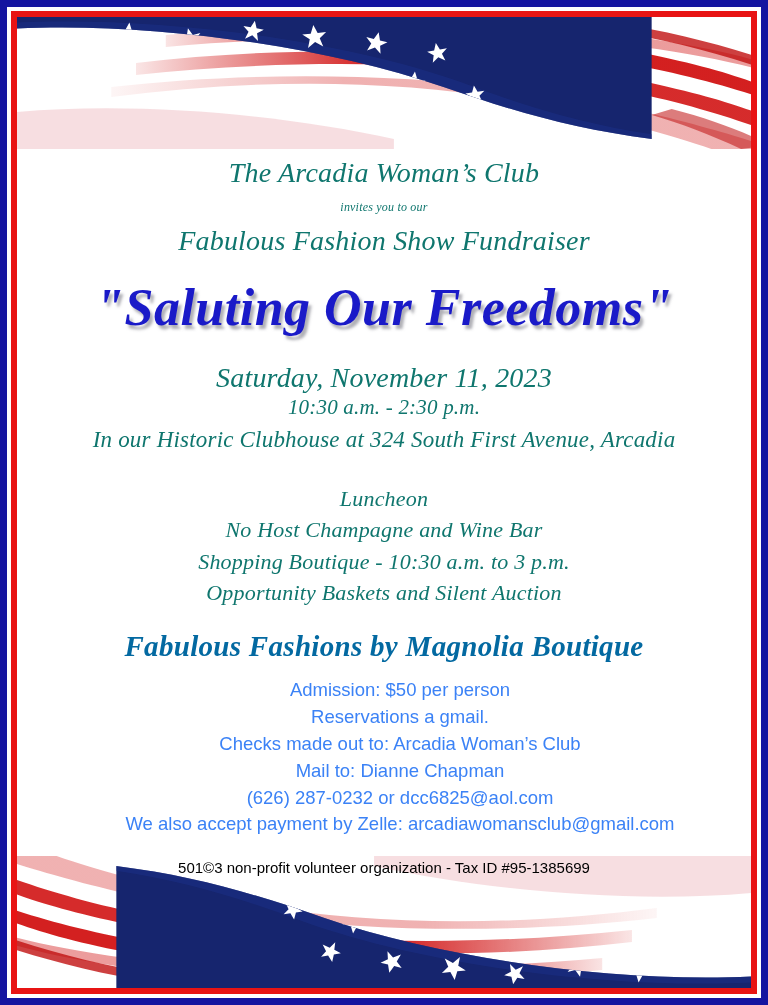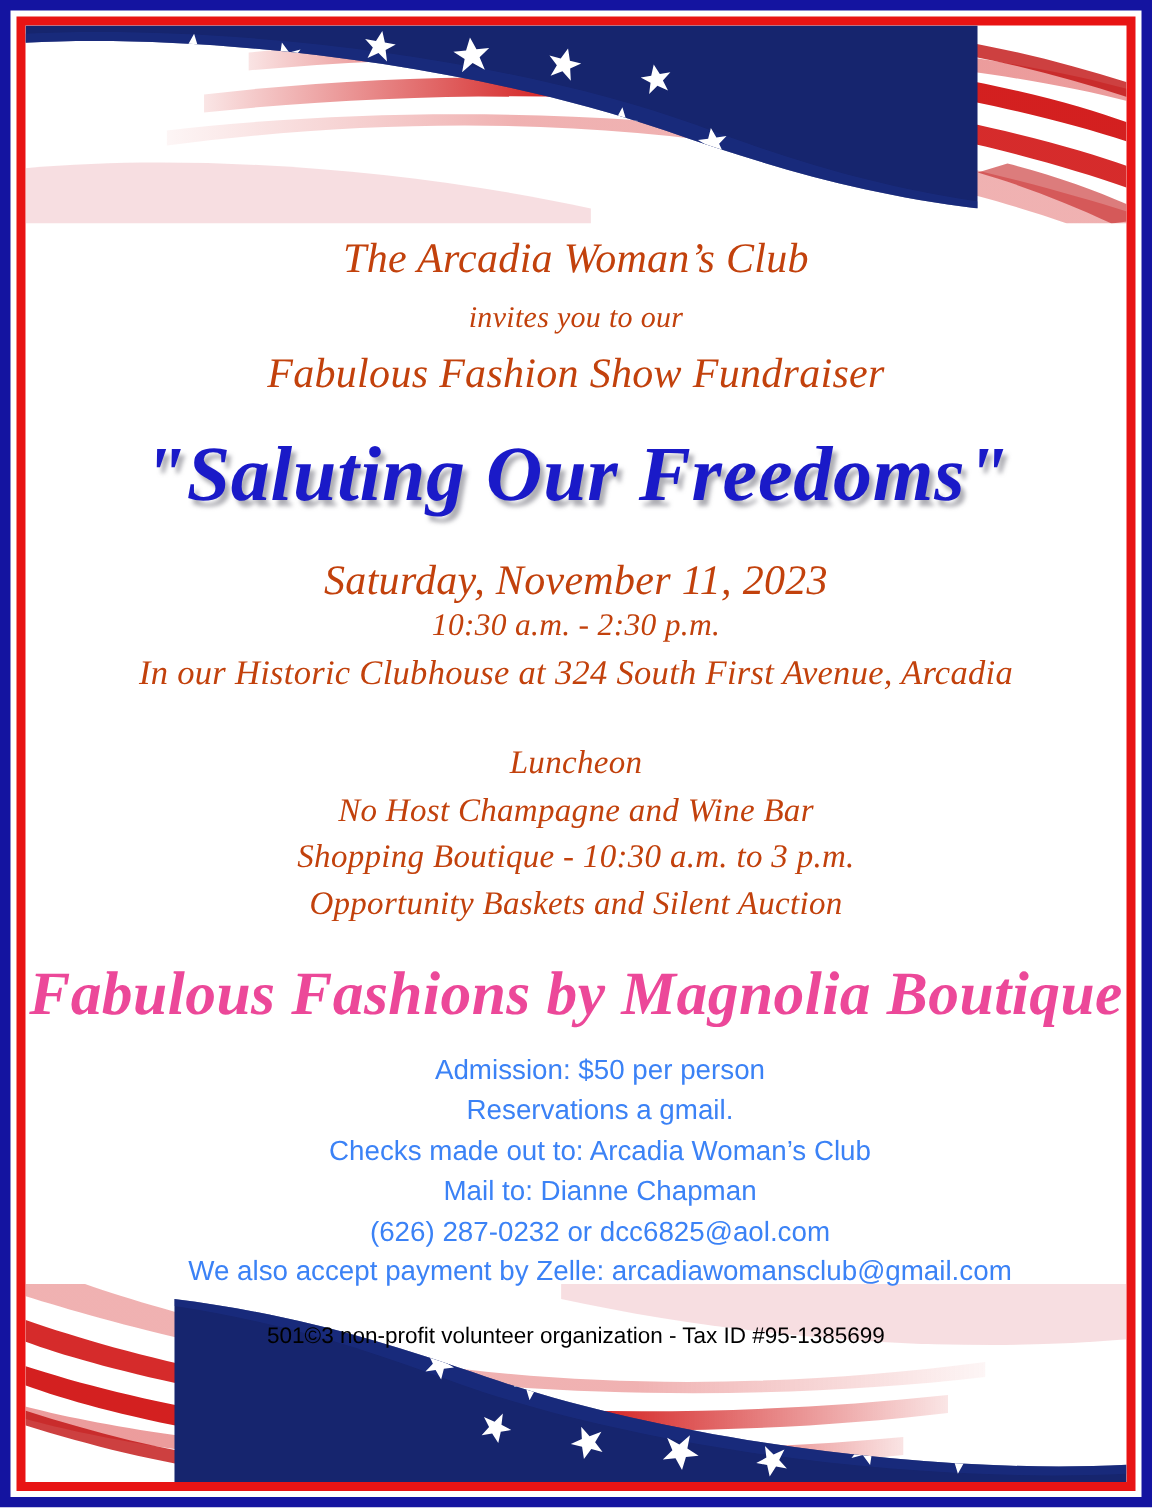--- a/index.html
+++ b/index.html
@@ -64,31 +64,31 @@
     position: absolute;
     left: 0;
     top: 0;
     width: 100%;
     text-align: center;
   }
 
   .script {
     font-family: "Liberation Serif", serif;
     font-style: italic;
-    color: #c2410c;
+    color: #0f766e;
     letter-spacing: .2px;
   }
 
   .line-club {
     font-size: 28px;
     margin-top: 140px;
     line-height: 1.15;
   }
   .line-invites {
-    font-size: 20px;
+    font-size: 12px;
     margin-top: 12px;
     line-height: 1.15;
   }
   .line-showname {
     font-size: 28px;
     margin-top: 10px;
     line-height: 1.15;
   }
 
   .title {
@@ -124,22 +124,22 @@
   }
   .details div {
     font-size: 22px;
     line-height: 1.42;
   }
 
   .boutique {
     font-family: "Liberation Serif", serif;
     font-style: italic;
     font-weight: bold;
-    font-size: 41px;
-    color: #ec4899;
+    font-size: 29px;
+    color: #0369a1;
     margin-top: 22px;
     line-height: 1.15;
     letter-spacing: .3px;
   }
 
   .contact {
     font-family: "Liberation Sans", sans-serif;
     color: #3b82f6;
     margin-top: 14px;
     margin-left: 32px;

